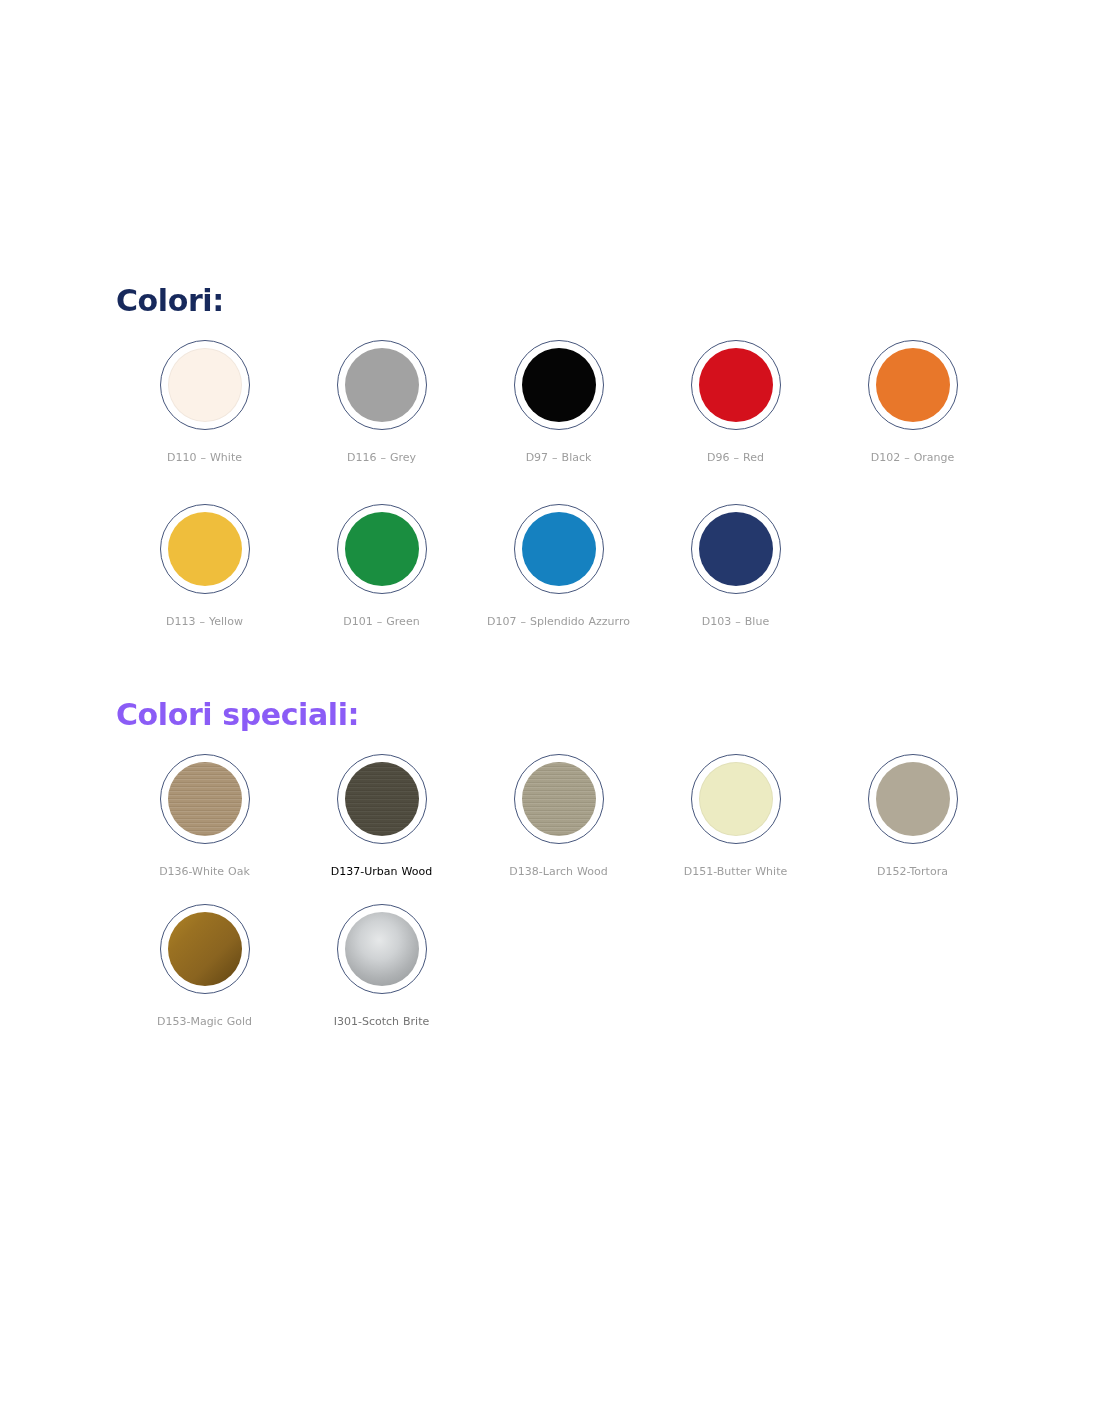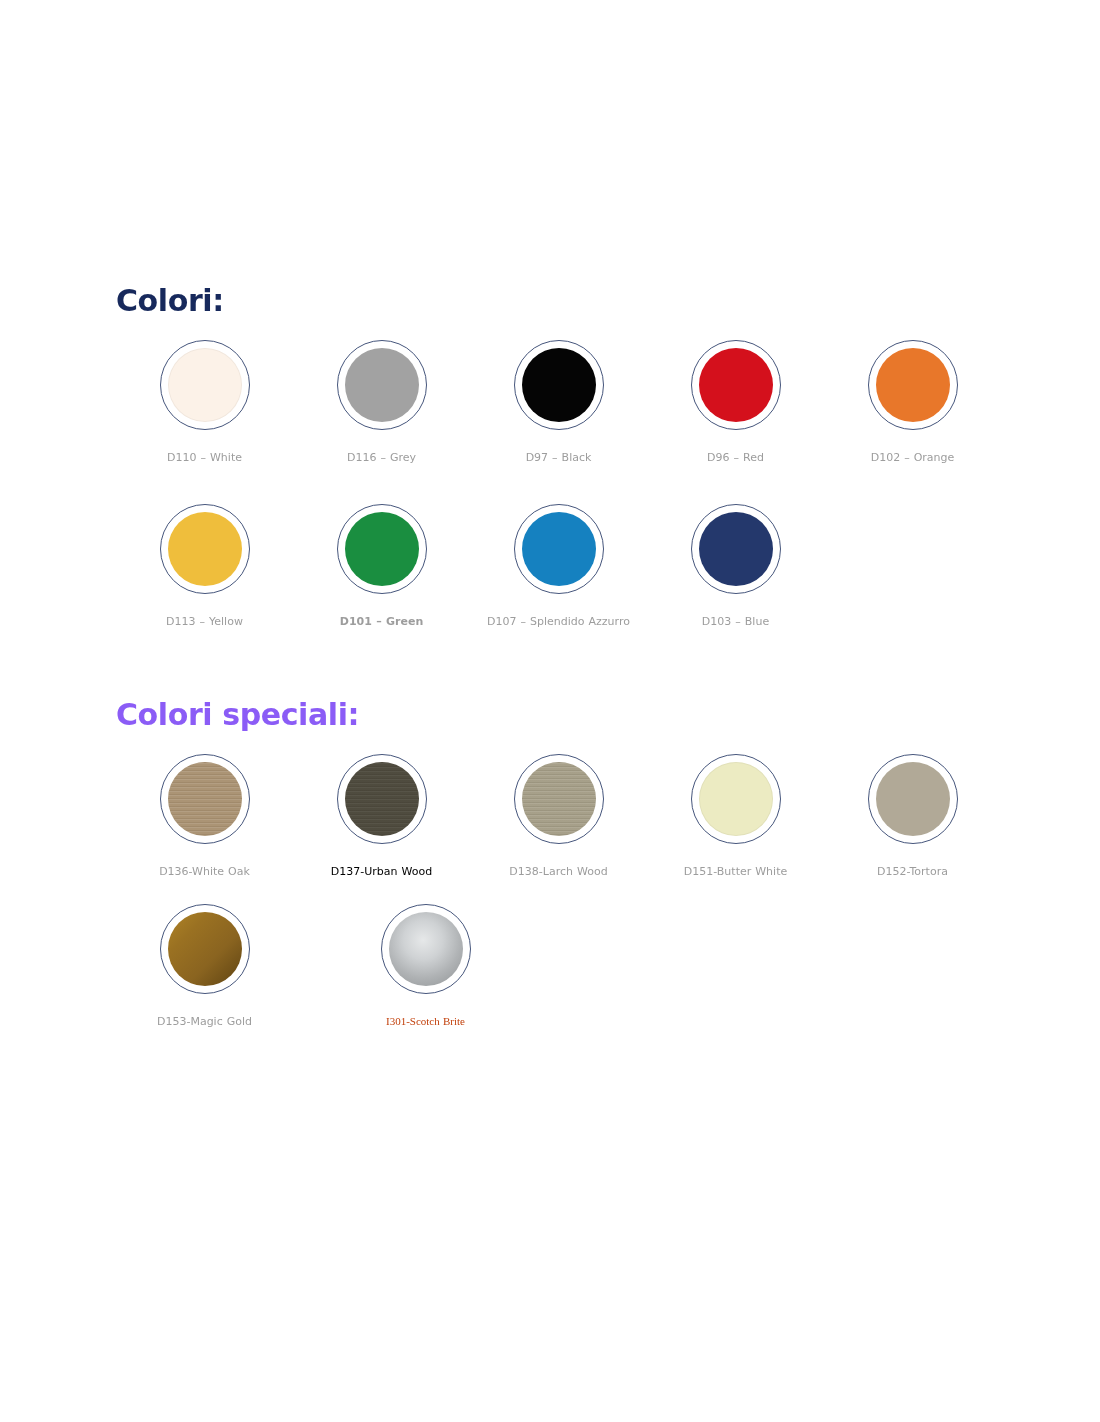--- a/index.html
+++ b/index.html
@@ -113,21 +113,21 @@
     margin-top: 17px;
     font-family: "DejaVu Sans", "Liberation Sans", sans-serif;
     font-size: 11px;
     line-height: 1.95;
     color: #9d9d9d;
     max-width: 150px;
     word-spacing: 0.5px;
   }
 
   .row-gap-1 { margin-top: 36px; }
-  .row-gap-2 { margin-top: 22px; gap: 44px; }
+  .row-gap-2 { margin-top: 22px; }
 
   .grid-top { margin-top: 23px; }
 </style>
 </head>
 <body style="background: rgb(255, 255, 255);">
 
 <div class="page">
 
   <div class="section" id="section-colori">
     <h2 class="section-title" style="color: rgb(23, 41, 92);">Colori:</h2>
@@ -190,21 +190,21 @@
           </div>
           <div class="swatch-label" style="color: rgb(157, 157, 157);">D113 – Yellow</div>
         </div>
 
         <div class="swatch">
           <div class="swatch-ring" style="border-color: rgb(70, 86, 124);">
             <div class="swatch-fill" style="background: rgb(26, 142, 64);">
               
             </div>
           </div>
-          <div class="swatch-label" style="color: rgb(157, 157, 157); font-weight: bold;">D101 – Green</div>
+          <div class="swatch-label" style="color: rgb(157, 157, 157);">D101 – Green</div>
         </div>
 
         <div class="swatch">
           <div class="swatch-ring" style="border-color: rgb(70, 86, 124);">
             <div class="swatch-fill" style="background: rgb(21, 129, 192);">
               
             </div>
           </div>
           <div class="swatch-label" style="color: rgb(157, 157, 157);">D107 – Splendido Azzurro</div>
         </div>
@@ -285,21 +285,21 @@
           </div>
           <div class="swatch-label" style="color: rgb(157, 157, 157);">D153-Magic Gold</div>
         </div>
 
         <div class="swatch">
           <div class="swatch-ring" style="border-color: rgb(70, 86, 124);">
             <div class="swatch-fill" style="background: radial-gradient(circle at 46% 38%, rgb(230, 232, 233) 0%, rgb(207, 210, 212) 32%, rgb(175, 178, 180) 62%, rgb(141, 145, 147) 100%);">
               
             </div>
           </div>
-          <div class="swatch-label" style="color: #c2410c; font-family: Liberation Serif, serif;">I301-Scotch Brite</div>
+          <div class="swatch-label" style="color: #737373;">I301-Scotch Brite</div>
         </div>
 
         <div class="swatch"></div>
         <div class="swatch"></div>
         <div class="swatch"></div>
       </div>
 
     </div>
   </div>
 

